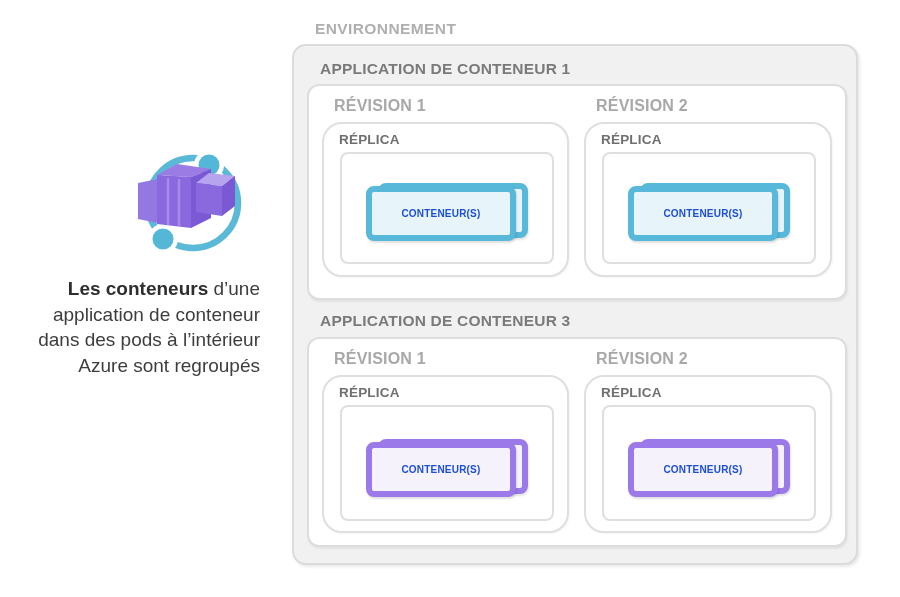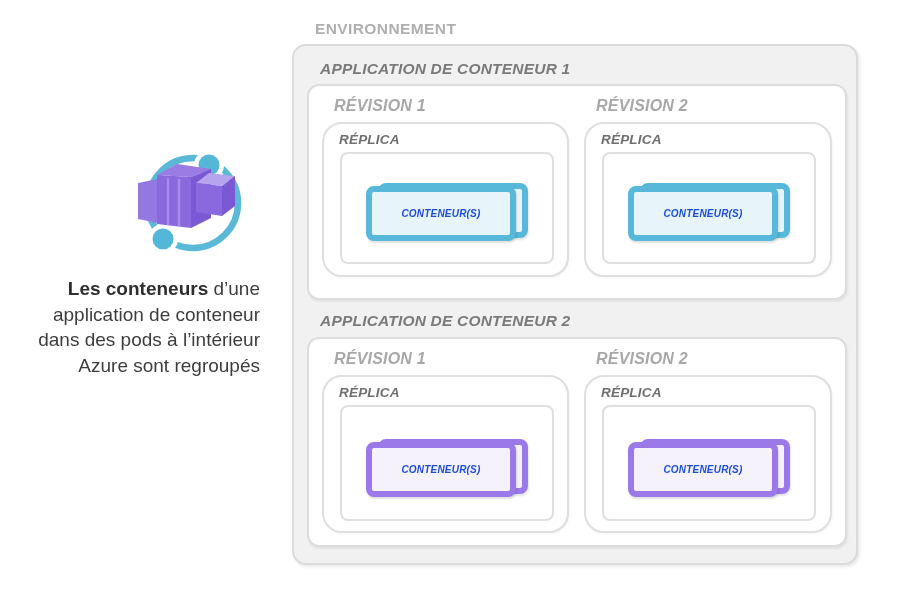--- a/index.html
+++ b/index.html
@@ -18,21 +18,21 @@
     left:8px; top:276px; width:252px; text-align:right;
     font-size:19px; line-height:25.5px; color:#3D3D3D;
   }
   #caption .b { font-weight:700; color:#2E2E2E; }
 
   
   #env-label { left:315px; top:20px; font-weight:700; font-size:15.5px;
                color:#AFAFB0; letter-spacing:0.4px; }
   #env-box  { left:292px; top:44px; width:566px; height:521px;
               border-radius:14px; background:#F1F1F2; border-color:#DBDBDC;
-              box-shadow:2px 2px 3px rgba(0,0,0,0.09);font-style:italic; }
+              box-shadow:2px 2px 3px rgba(0,0,0,0.09); }
 
   .app-label { position:absolute; font-weight:700; font-size:15.5px;
                color:#7A7A7B; letter-spacing:0.2px; }
   .app-box   { border-radius:12px; box-shadow:1px 2px 2px rgba(0,0,0,0.06); }
   .app-label.a1 { left:26px; top:14px; }
   .app-box.a1   { left:13px; top:38px;  width:540px; height:216px; }
   .app-label.a2 { left:26px; top:266px; }
   .app-box.a2   { left:13px; top:291px; width:540px; height:210px; }
 
   .rev-label { position:absolute; font-weight:700; font-size:16px;
@@ -116,21 +116,21 @@
       <div class="box replica-box">
         <div class="stack">
           <div class="cbox back"></div>
           <div class="cbox front">CONTENEUR(S)</div>
         </div>
       </div>
     </div>
 
   </div>
 
-  <div class="app-label a2">APPLICATION DE CONTENEUR 2</div>
+  <div class="app-label a2">APPLICATION DE CONTENEUR 3</div>
   <div class="box app-box a2 purple">
 
     <div class="rev-label r1">RÉVISION 1</div>
     <div class="box rev-box r1">
       <div class="replica-label">RÉPLICA</div>
       <div class="box replica-box">
         <div class="stack">
           <div class="cbox back"></div>
           <div class="cbox front">CONTENEUR(S)</div>
         </div>

